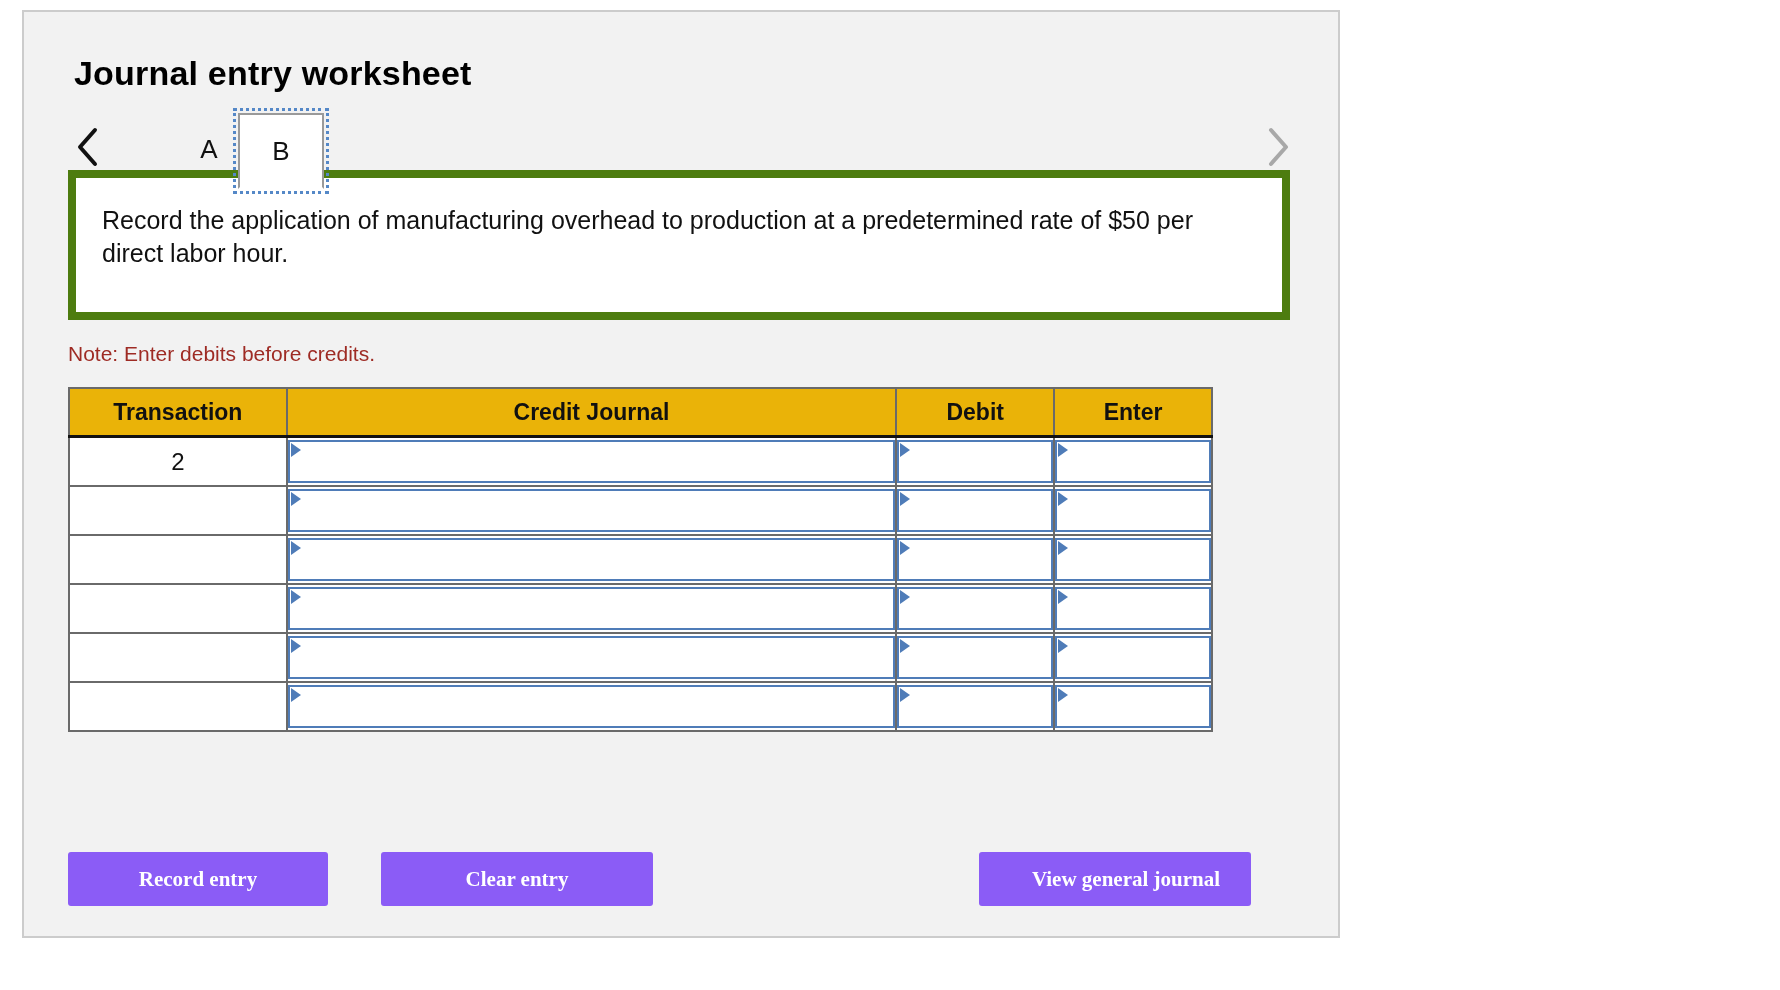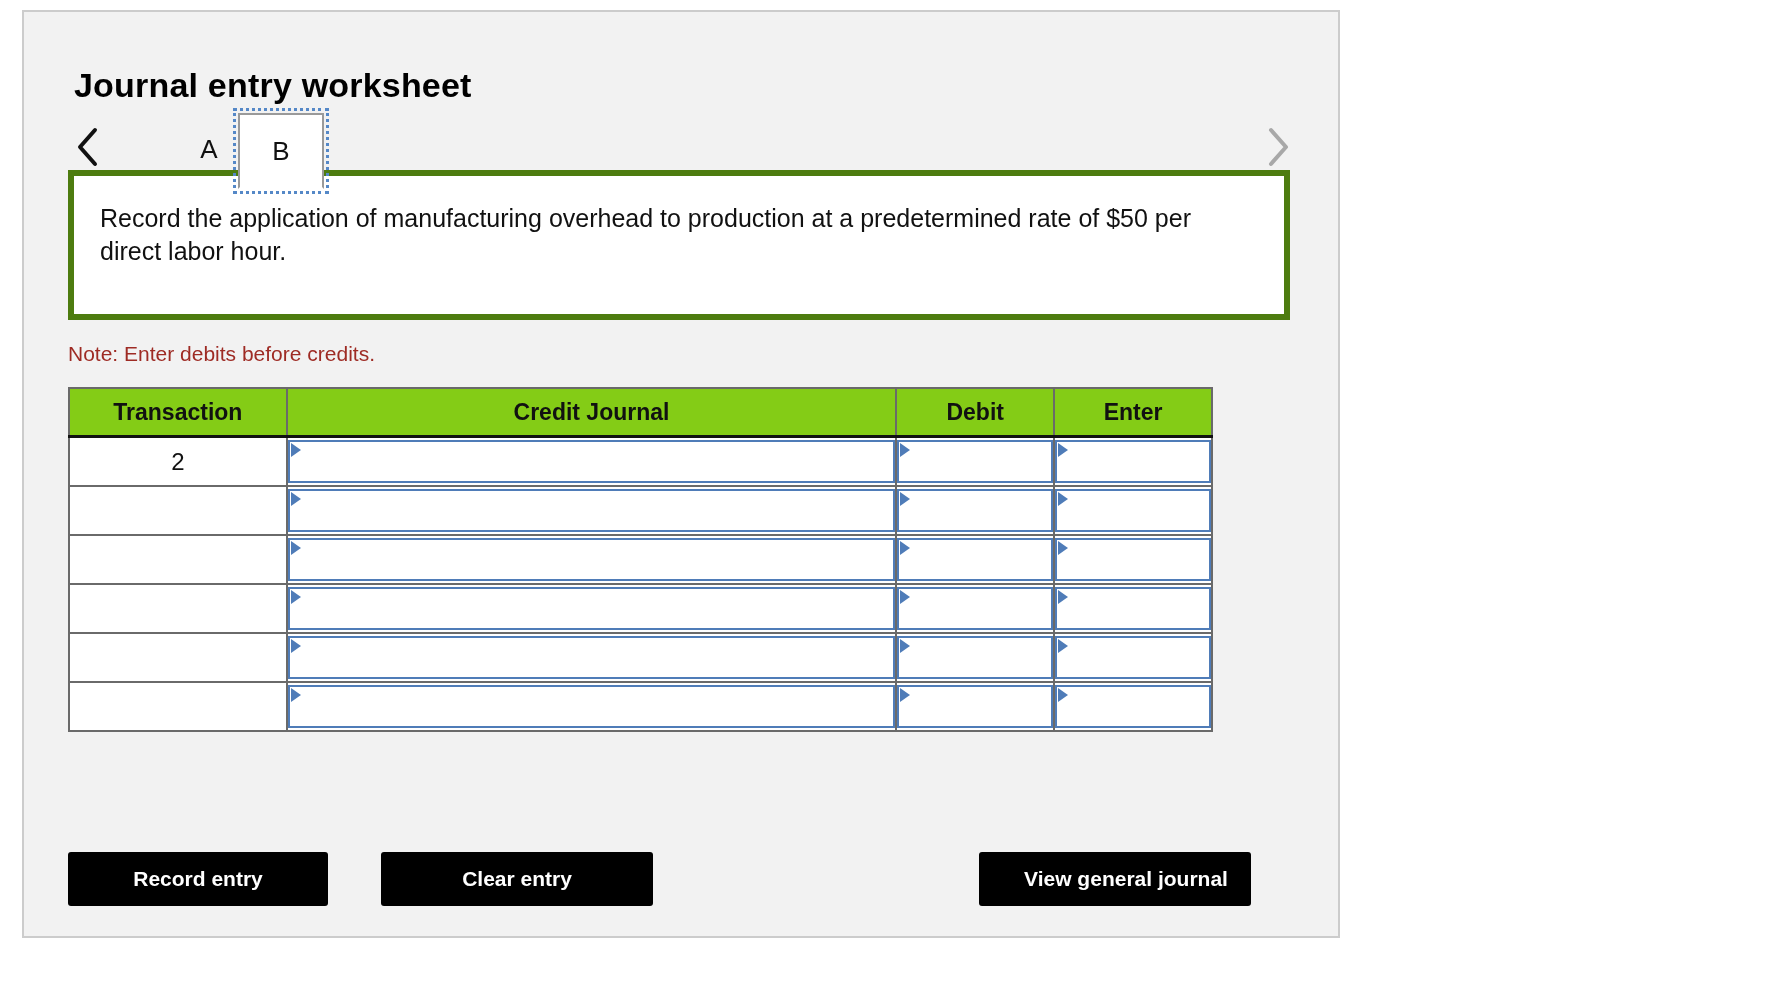--- a/index.html
+++ b/index.html
@@ -26,21 +26,20 @@
   }
 
   #page-title {
     position: absolute;
     left: 50px;
     top: 42px;
     font-size: 34px;
     font-weight: bold;
     color: #000000;
     letter-spacing: 0.2px;
-    margin-top: 12px;
   }
 
   
   #tab-strip {
     position: absolute;
     left: 42px;
     top: 95px;
     width: 1234px;
     height: 88px;
   }
@@ -84,21 +83,21 @@
   }
 
   
   #description-box {
     position: absolute;
     left: 44px;
     top: 158px;
     width: 1222px;
     height: 150px;
     background: #ffffff;
-    border: 6px solid #4d7c0f;
+    border: 8px solid #4d7c0f;
     box-sizing: border-box;
     z-index: 1;
   }
   #description-text {
     position: absolute;
     left: 26px;
     top: 26px;
     right: 40px;
     font-size: 25px;
     line-height: 1.32;
@@ -116,21 +115,21 @@
   
   #journal-table {
     position: absolute;
     left: 44px;
     top: 375px;
     width: 1145px;
     border-collapse: collapse;
     table-layout: fixed;
   }
   #journal-table th {
-    background: #84cc16;
+    background: #eab308;
     border: 2px solid #6a6a6a;
     border-bottom: 3px solid #111111;
     font-size: 23px;
     font-weight: bold;
     color: #111111;
     height: 46px;
     padding: 0;
     text-align: center;
   }
   #journal-table td {
@@ -173,28 +172,28 @@
     height: 0;
     border-top: 7px solid transparent;
     border-bottom: 7px solid transparent;
     border-left: 10px solid #4f7cb8;
   }
 
   
   .action-button {
     position: absolute;
     height: 54px;
-    background: #000000;
+    background: #8b5cf6;
     color: #ffffff;
     font-size: 21px;
     font-weight: bold;
     border: none;
     border-radius: 3px;
     cursor: pointer;
-    font-family: Liberation Sans, sans-serif;
+    font-family: Liberation Serif, serif;
     display: flex;
     align-items: center;
     justify-content: center;
   }
   #btn-record-entry { left: 44px;  top: 840px; width: 260px; }
   #btn-clear-entry  { left: 357px; top: 840px; width: 272px; }
   #btn-view-journal { left: 955px; top: 840px; width: 272px; padding-left: 28px; }
 </style>
 </head>
 <body>

